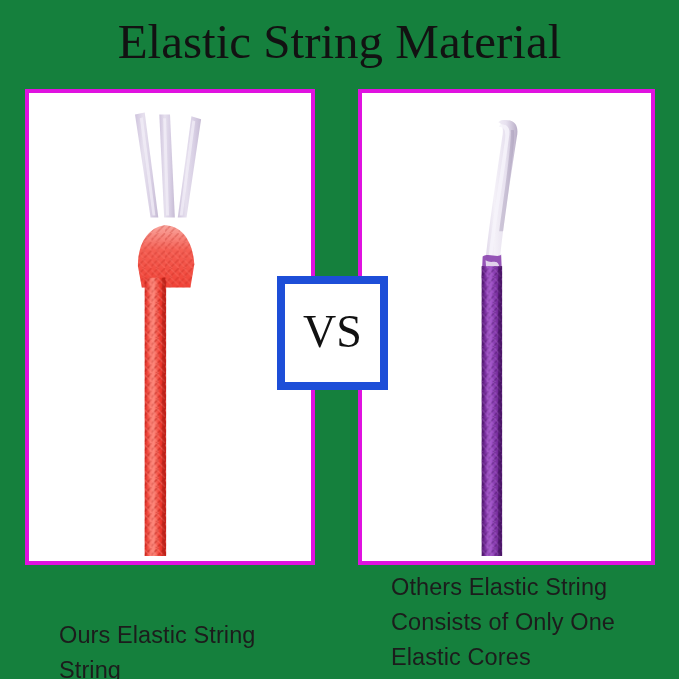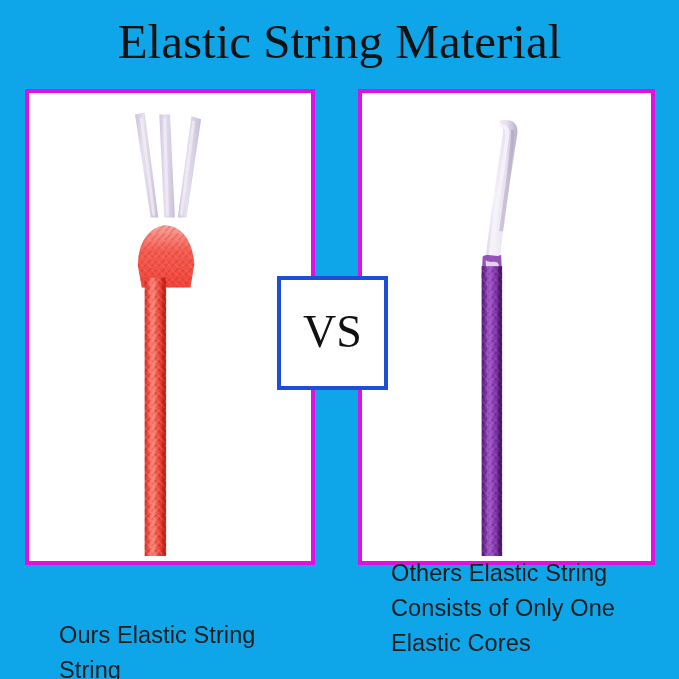--- a/index.html
+++ b/index.html
@@ -10,21 +10,21 @@
     width: 679px;
     height: 679px;
     background: #dcdcdc;
     font-family: "Liberation Sans", sans-serif;
     overflow: hidden;
   }
   #stage {
     position: relative;
     width: 679px;
     height: 679px;
-    background: #0ea5e9;
+    background: #15803d;
   }
 
   
   #title {
     position: absolute;
     left: 0;
     top: 14px;
     width: 679px;
     text-align: center;
     font-family: "Liberation Serif", "DejaVu Serif", serif;
@@ -47,21 +47,21 @@
   #panel-right { left: 358px; top: 89px; width: 297px; height: 476px; }
 
   
   #vs-badge {
     position: absolute;
     left: 277px;
     top: 276px;
     width: 111px;
     height: 114px;
     background: #ffffff;
-    border: 4px solid #1d4ed8;
+    border: 8px solid #1d4ed8;
     box-sizing: border-box;
     display: flex;
     align-items: center;
     justify-content: center;
     z-index: 5;
   }
   #vs-text {
     font-family: "Liberation Serif", "DejaVu Serif", serif;
     font-size: 46px;
     line-height: 46px;
@@ -73,21 +73,21 @@
   
   .caption {
     position: absolute;
     font-family: "Liberation Sans", sans-serif;
     font-size: 23.5px;
     line-height: 35px;
     color: #1c1c1c;
     letter-spacing: 0.1px;
   }
   #caption-left  { left: 59px;  top: 570px; width: 280px; margin-top: 48px; }
-  #caption-right { left: 391px; top: 556px; width: 285px; }
+  #caption-right { left: 391px; top: 570px; width: 285px; }
   .caption .cap-line { display: block; white-space: nowrap; }
 
   
   .art { position: absolute; inset: 0; }
 
   
 </style>
 </head>
 <body>
 

